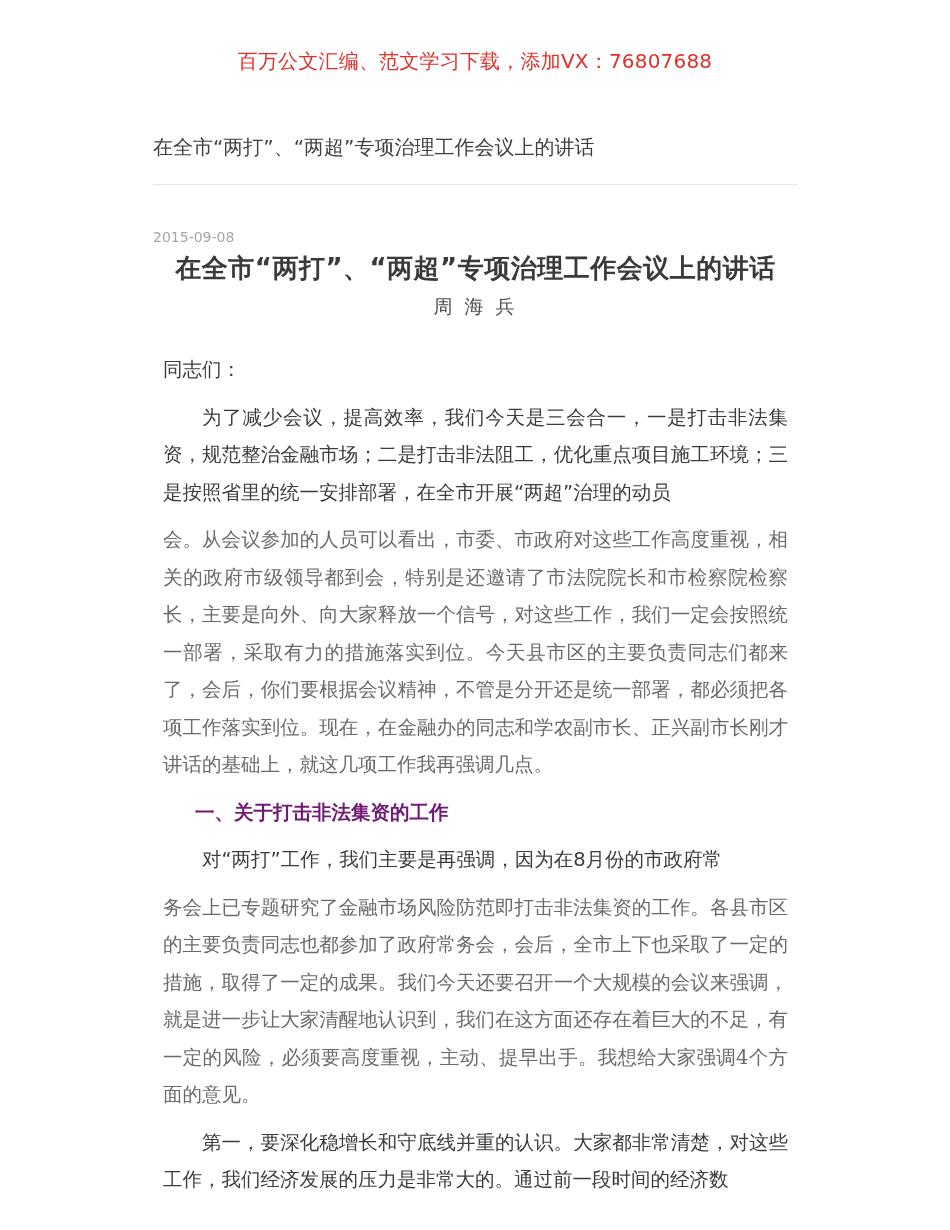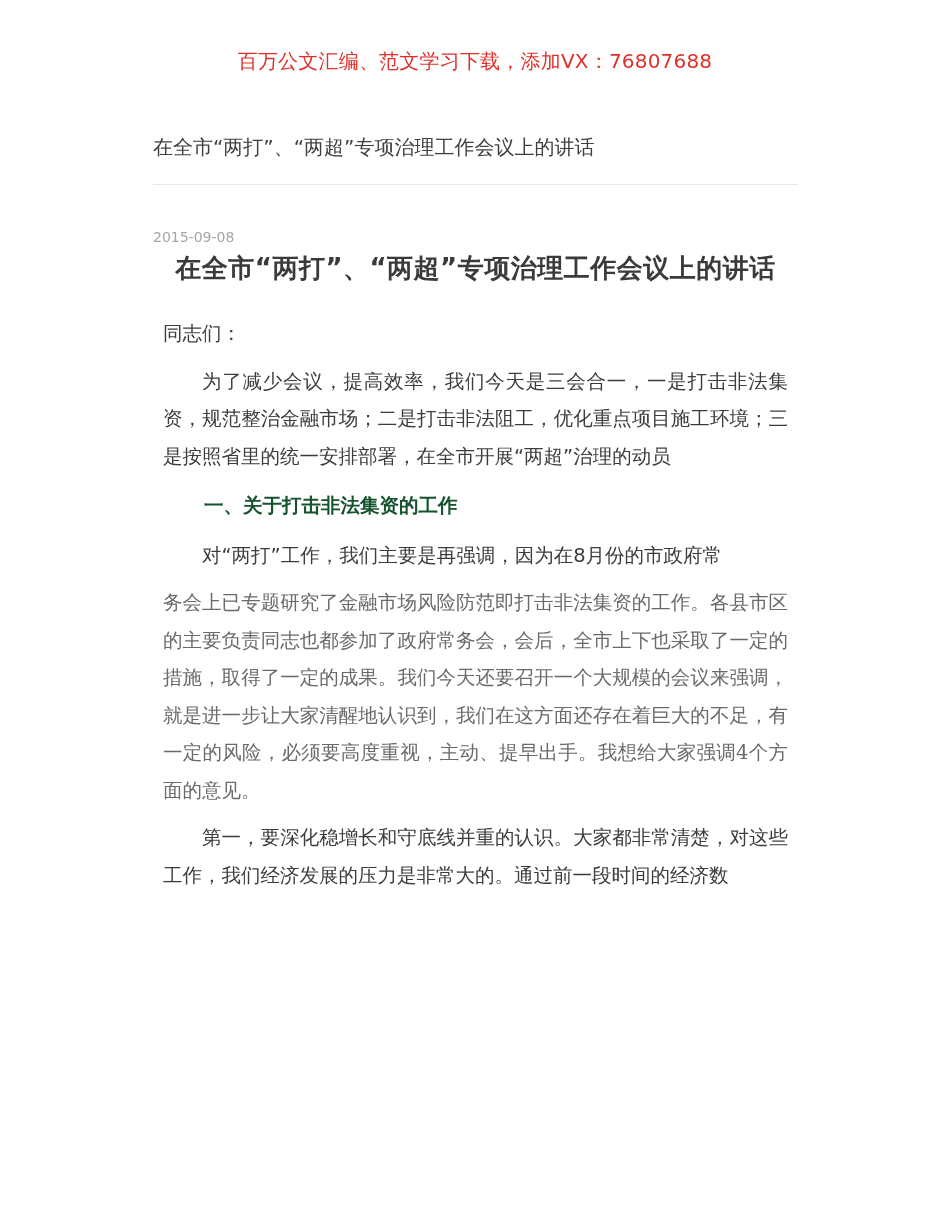--- a/index.html
+++ b/index.html
@@ -132,26 +132,26 @@
     font-family: "DejaVu Serif", "Liberation Serif", serif;
     color: #6a6a6a;
     font-size: 19.5px;
   }
 
   p.indent {
     text-indent: 2em;
   }
 
   h2.section-heading {
-    margin: 12px;
+    margin: 3px;
     font-family: "DejaVu Sans", "Liberation Sans", sans-serif;
     font-size: 19.5px;
     line-height: 37.5px;
     font-weight: bold;
-    color: #14532d;
+    color: #701a75;
     text-indent: 2em;
   }
 
   .clip-bottom {
     max-height: 82px;
     overflow: hidden;
   }
 </style>
 </head>
 <body>
@@ -166,28 +166,30 @@
     <div class="page-header-title">在全市“两打”、“两超”专项治理工作会议上的讲话</div>
     <div class="header-rule"></div>
   </div>
 
   <div class="article">
 
     <div class="article-date">2015-09-08</div>
 
     <h1 class="article-title">在全市“两打”、“两超”专项治理工作会议上的讲话</h1>
 
+    <div class="article-author">周 海 兵</div>
 
 
     <div class="body-block">
 
       <p class="para sans">同志们：</p>
 
       <p class="para sans indent">为了减少会议，提高效率，我们今天是三会合一，一是打击非法集资，规范整治金融市场；二是打击非法阻工，优化重点项目施工环境；三是按照省里的统一安排部署，在全市开展“两超”治理的动员</p>
 
+      <p class="para serif">会。从会议参加的人员可以看出，市委、市政府对这些工作高度重视，相关的政府市级领导都到会，特别是还邀请了市法院院长和市检察院检察长，主要是向外、向大家释放一个信号，对这些工作，我们一定会按照统一部署，采取有力的措施落实到位。今天县市区的主要负责同志们都来了，会后，你们要根据会议精神，不管是分开还是统一部署，都必须把各项工作落实到位。现在，在金融办的同志和学农副市长、正兴副市长刚才讲话的基础上，就这几项工作我再强调几点。</p>
 
       <h2 class="section-heading">一、关于打击非法集资的工作</h2>
 
       <p class="para sans indent">对“两打”工作，我们主要是再强调，因为在8月份的市政府常</p>
 
       <p class="para serif">务会上已专题研究了金融市场风险防范即打击非法集资的工作。各县市区的主要负责同志也都参加了政府常务会，会后，全市上下也采取了一定的措施，取得了一定的成果。我们今天还要召开一个大规模的会议来强调，就是进一步让大家清醒地认识到，我们在这方面还存在着巨大的不足，有一定的风险，必须要高度重视，主动、提早出手。我想给大家强调4个方面的意见。</p>
 
       <p class="para sans indent clip-bottom">第一，要深化稳增长和守底线并重的认识。大家都非常清楚，对这些工作，我们经济发展的压力是非常大的。通过前一段时间的经济数</p>
 
     </div>

